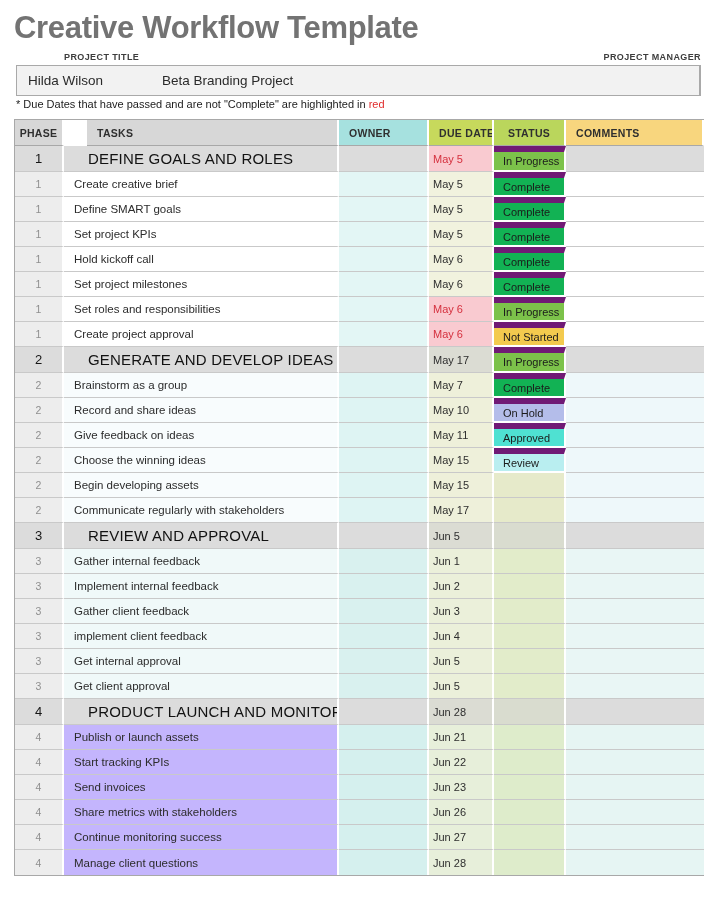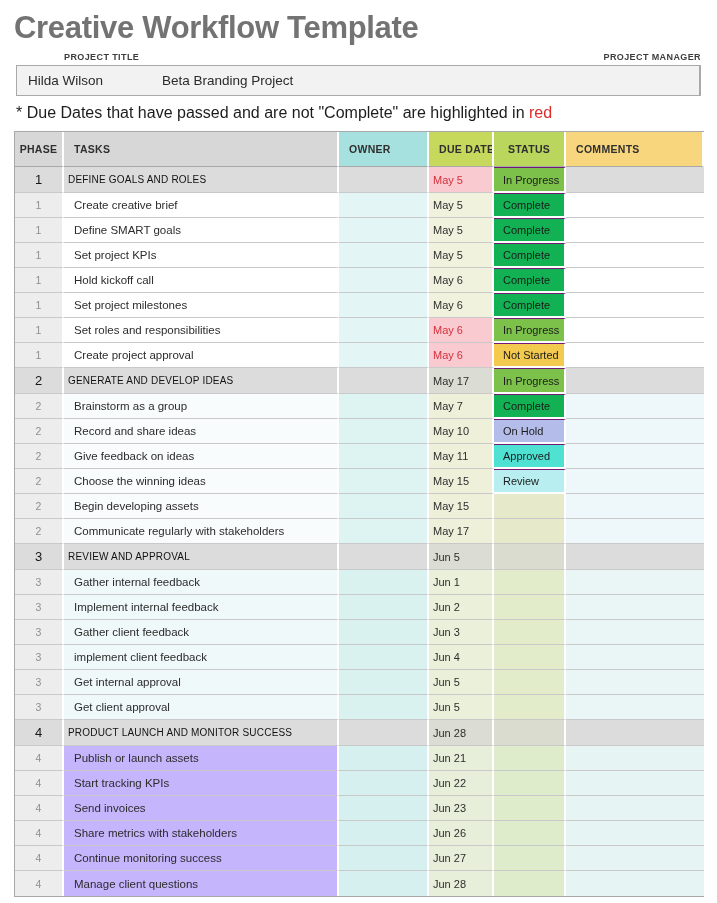--- a/index.html
+++ b/index.html
@@ -18,21 +18,21 @@
     font-size:9px; letter-spacing:0.4px; color:#3d3d3d; font-weight:bold;padding-left:48px;
   }
   .labels .label:first-child { flex:1; }
   .boxes { display:flex; border:1px solid #a9a9a9; height:31px; }
   .box {
     background:#f2f2f2; display:flex; align-items:center;
     padding-left:11px; font-size:13.5px; color:#2a2a2a;
   }
   .box-left { width:549px; border-right:1px solid #a9a9a9; }
   .box-right { flex:1; }
-  .note { margin:8px 0 0 16px; font-size:16px; color:#1c1c1c; }
+  .note { margin:2px 0 0 16px; font-size:11px; color:#1c1c1c; }
   .note .red { color:#e02b2b; }
 
   
   .tbl {
     margin:9px 0 0 14px; width:690px;
     display:grid;
     grid-template-columns:49px 275px 90px 65px 72px 138px;
     border:1px solid #a8a8a8;
     background:#ffffff;
   }
@@ -42,24 +42,24 @@
     font-size:11.5px; color:#2c2c2c;
     border-right:2px solid #ffffff;
     border-bottom:1px solid #c9c9c9;
     padding:0 6px 0 10px;
     white-space:nowrap; overflow:hidden;
   }
   .tbl > .row:last-child .cell { border-bottom:none; }
   .c-comments { border-right:none; }
 
   
-  .h { height:35px; font-size:10.5px; font-weight:bold; color:#2f2f2f;
+  .h { height:26px; font-size:10.5px; font-weight:bold; color:#2f2f2f;
        letter-spacing:0.3px; border-bottom:1px solid #a8a8a8; }
   .h-phase   { background:#d7d7d7; justify-content:center; padding:0; }
-  .h-task    { background:#d7d7d7; }
+  .h-task    { background:#d7d7d7;margin-left:23px; }
   .h-owner   { background:#a6e1df; }
   .h-due     { background:#c7d95c; }
   .h-status  { background:#bad65c; justify-content:center; padding:0; }
   .h-comments{ background:#f8d67e; }
 
   
   .c-phase { justify-content:center; padding:0; font-size:10.5px;
              color:#8f8f8f; background:#ededed; }
 
   
@@ -71,33 +71,33 @@
   .s3 .c-task { background:#f0f9f9; }   .s3 .c-owner { background:#d9f1ef; }
   .s3 .c-due  { background:#ebf0da; }   .s3 .c-comments { background:#e9f6f5; }
   .s3 .st-none { background:#e2ecca; }
   .s4 .c-task { background:#c4b5fd; }   .s4 .c-owner { background:#d5f0ee; }
   .s4 .c-due  { background:#e7efda; }   .s4 .c-comments { background:#e6f5f3; }
   .s4 .st-none { background:#deeccb; }
 
   
   .section .cell { height:26px; }
   .section .c-phase { background:#dcdcdc; color:#161616; font-size:13px; }
-  .section .c-task  { background:#dcdcdc; color:#121212; font-size:10px;
-                      letter-spacing:0.2px; padding-left:4px; }
+  .section .c-task  { background:#dcdcdc; color:#121212; font-size:15px;
+                      letter-spacing:0.2px; padding-left:24px; }
   .section .c-owner, .section .c-comments { background:#dcdcdc; }
   .section .c-due { background:#dbdcd3; }
   .section .st-none { background:#d9dccf; }
 
   
   .c-due { font-size:11px; color:#2e2e2e; padding-left:4px; }
   .c-due.overdue { background:#f9cad0 !important; color:#d5303e; }
 
   
   .c-status { font-size:11px; color:#1b1b1b; padding-left:9px; }
-  .chip { border-top:1px solid #701a75; border-bottom:2px solid #ffffff; }
+  .chip { border-top:6px solid #701a75; border-bottom:2px solid #ffffff; }
   .st-complete    { background:#12b254; }
   .st-in-progress { background:#7cc24a; }
   .st-not-started { background:#f3ca4e; }
   .st-on-hold     { background:#b4bdea; }
   .st-approved    { background:#4fe1d2; }
   .st-review      { background:#b9eef0; }
 </style>
 </head>
 <body>
 

